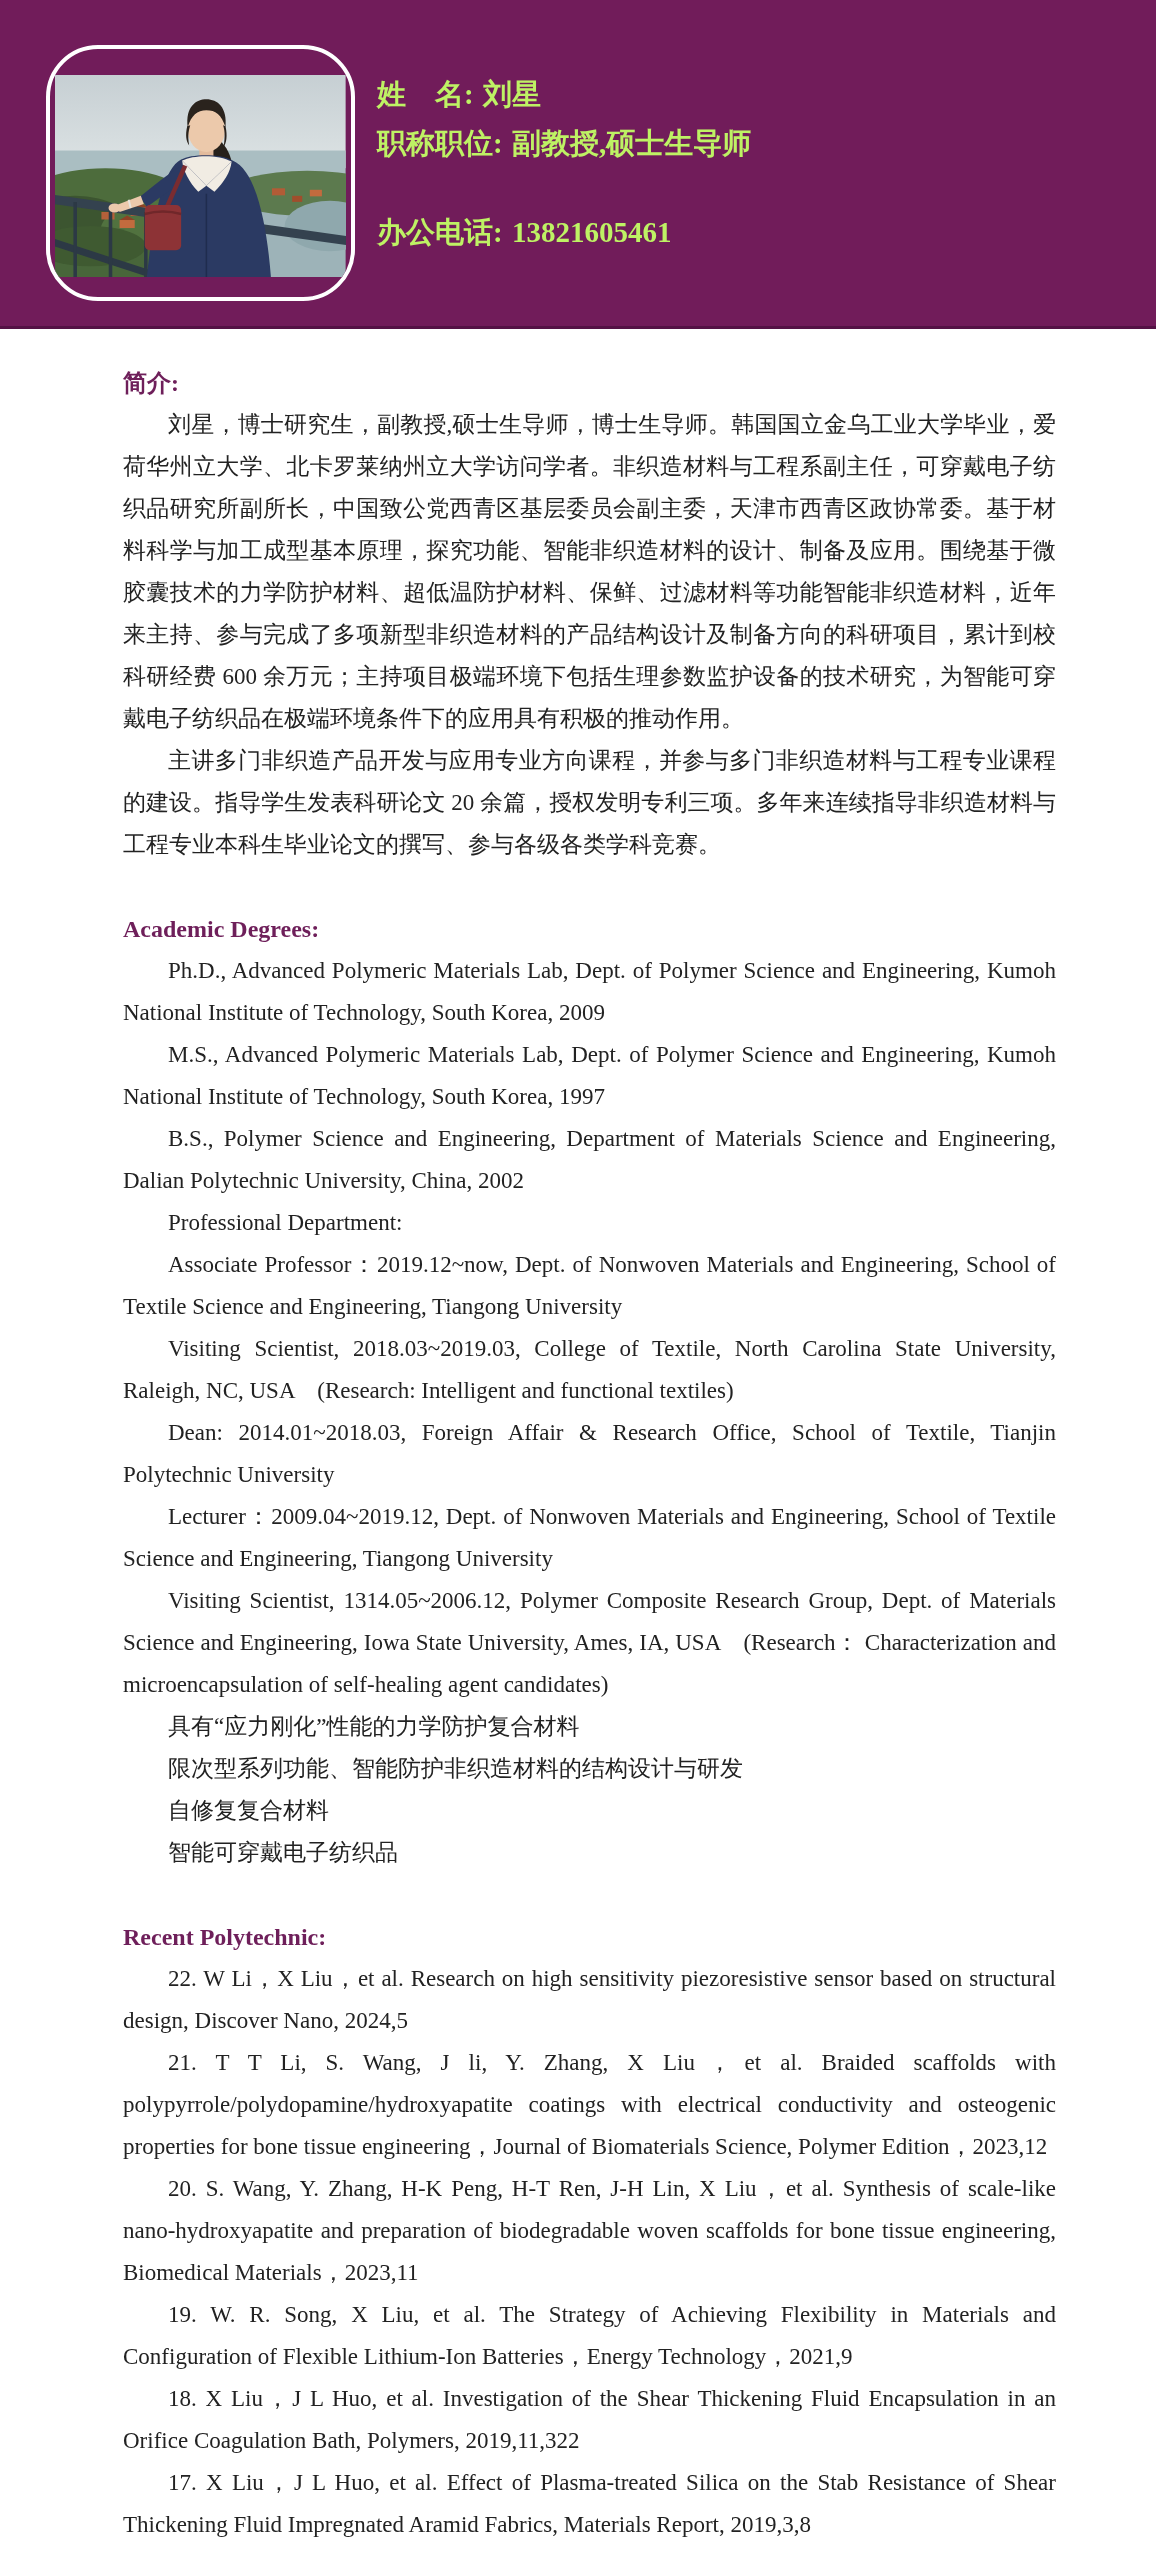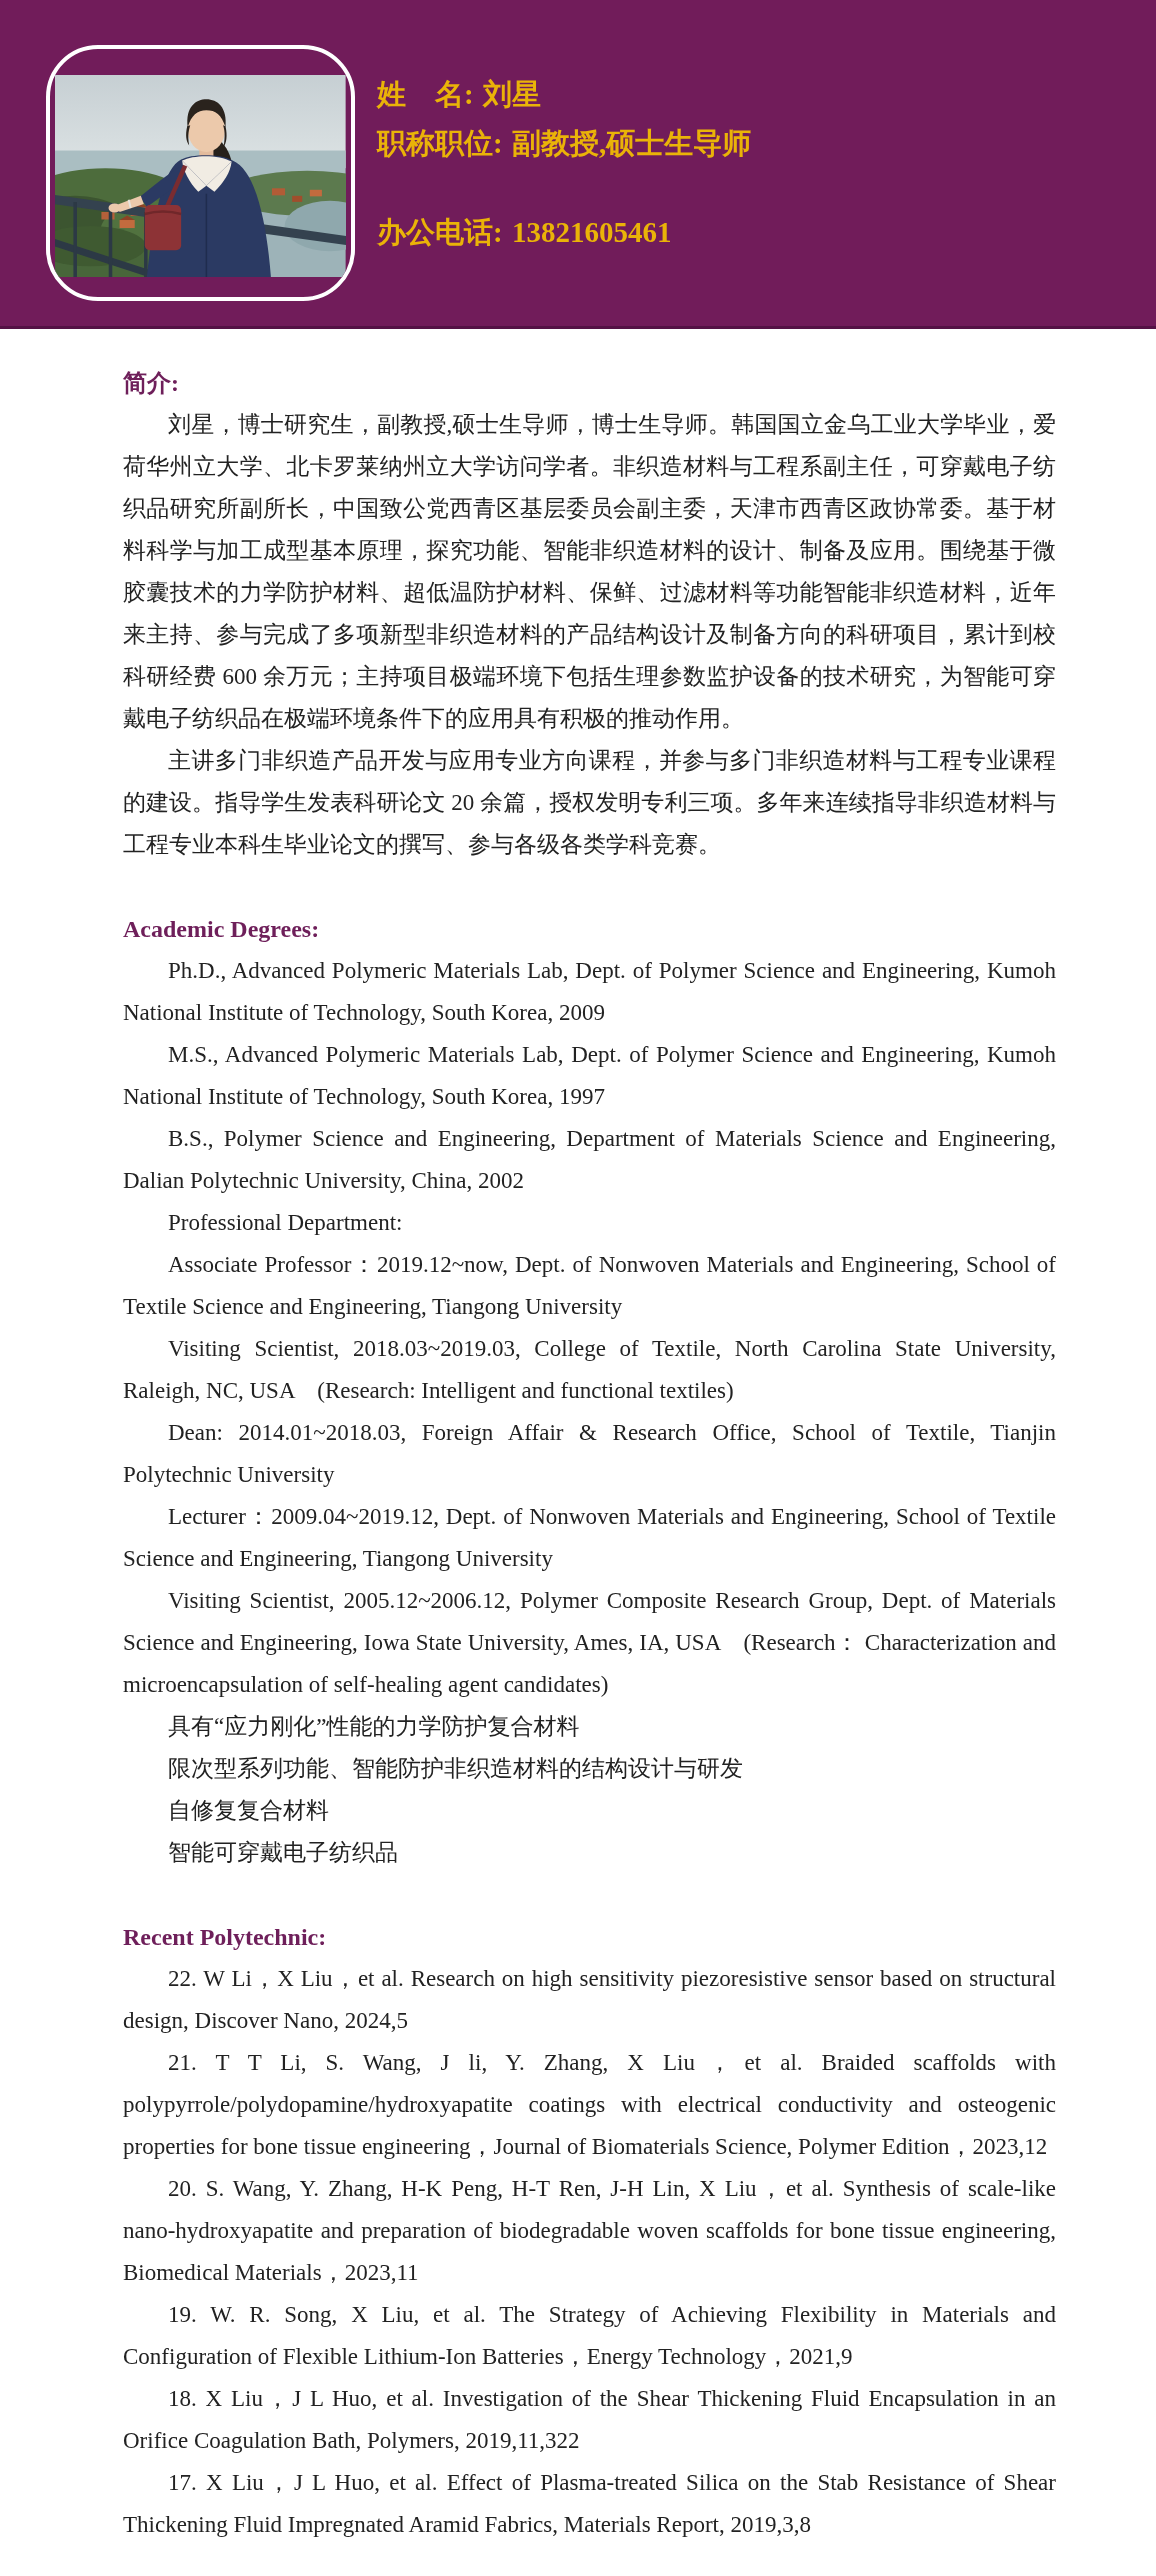--- a/index.html
+++ b/index.html
@@ -40,21 +40,21 @@
   }
   .photo svg{width:100%;height:100%;display:block;}
   .header-info{
     position:absolute;
     left:377px; top:0; right:20.6px; height:100%;
   }
   .info-row{
     position:absolute;
     left:0;
     white-space:nowrap;
-    color:#eab308;
+    color:#bef264;
     font-weight:bold;
     font-size:29px;
     line-height:32px;
   }
   .info-row .lbl{margin-right:9.3px;}
   .row-0{top:78px;}
   .row-1{top:127px;}
   .row-2{top:172px;}
   .row-3{top:216px;}
 
@@ -174,21 +174,21 @@
 
     <h2 class="sec">Academic Degrees:</h2>
     <p class="body-line indent">Ph.D., Advanced Polymeric Materials Lab, Dept. of Polymer Science and Engineering, Kumoh National Institute of Technology, South Korea, 2009</p>
     <p class="body-line indent">M.S., Advanced Polymeric Materials Lab, Dept. of Polymer Science and Engineering, Kumoh National Institute of Technology, South Korea, 1997</p>
     <p class="body-line indent">B.S., Polymer Science and Engineering, Department of Materials Science and Engineering, Dalian Polytechnic University, China, 2002</p>
     <p class="body-line indent">Professional Department:</p>
     <p class="body-line indent">Associate Professor：2019.12~now, Dept. of Nonwoven Materials and Engineering, School of Textile Science and Engineering, Tiangong University</p>
     <p class="body-line indent">Visiting Scientist, 2018.03~2019.03, College of Textile, North Carolina State University, Raleigh, NC, USA　(Research: Intelligent and functional textiles)</p>
     <p class="body-line indent">Dean: 2014.01~2018.03, Foreign Affair &amp; Research Office, School of Textile, Tianjin Polytechnic University</p>
     <p class="body-line indent">Lecturer：2009.04~2019.12, Dept. of Nonwoven Materials and Engineering, School of Textile Science and Engineering, Tiangong University</p>
-    <p class="body-line indent">Visiting Scientist, 2005.12~2006.12, Polymer Composite Research Group, Dept. of Materials Science and Engineering, Iowa State University, Ames, IA, USA　(Research： Characterization and microencapsulation of self-healing agent candidates)</p>
+    <p class="body-line indent">Visiting Scientist, 1314.05~2006.12, Polymer Composite Research Group, Dept. of Materials Science and Engineering, Iowa State University, Ames, IA, USA　(Research： Characterization and microencapsulation of self-healing agent candidates)</p>
 
     <p class="body-line indent">具有“应力刚化”性能的力学防护复合材料</p>
     <p class="body-line indent">限次型系列功能、智能防护非织造材料的结构设计与研发</p>
     <p class="body-line indent">自修复复合材料</p>
     <p class="body-line indent">智能可穿戴电子纺织品</p>
 
     <h2 class="sec">Recent Polytechnic:</h2>
     <p class="body-line indent">22. W Li，X Liu，et al. Research on high sensitivity piezoresistive sensor based on structural design, Discover Nano, 2024,5</p>
     <p class="body-line indent">21. T T Li, S. Wang, J li, Y. Zhang, X Liu，et al. Braided scaffolds with polypyrrole/polydopamine/hydroxyapatite coatings with electrical conductivity and osteogenic properties for bone tissue engineering，Journal of Biomaterials Science, Polymer Edition，2023,12</p>
     <p class="body-line indent">20. S. Wang, Y. Zhang, H-K Peng, H-T Ren, J-H Lin, X Liu，et al. Synthesis of scale-like nano-hydroxyapatite and preparation of biodegradable woven scaffolds for bone tissue engineering, Biomedical Materials，2023,11</p>

